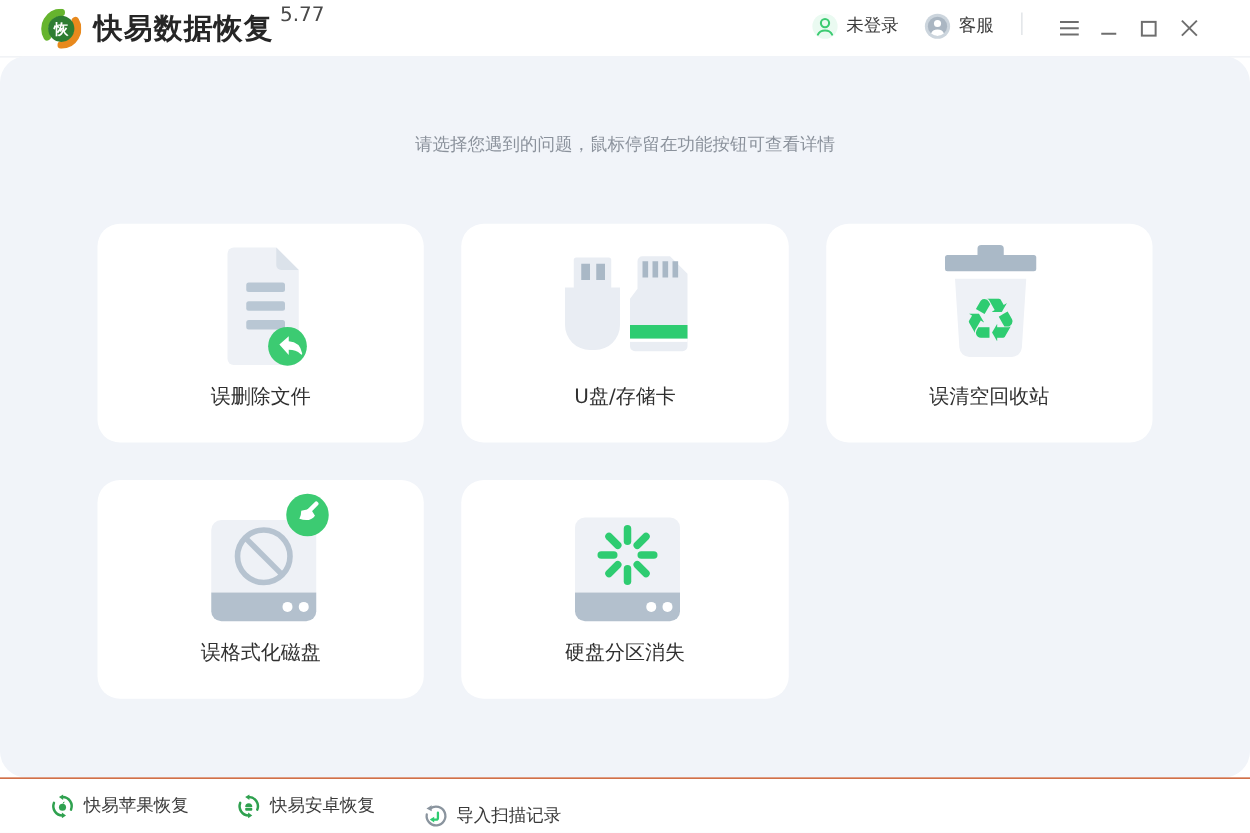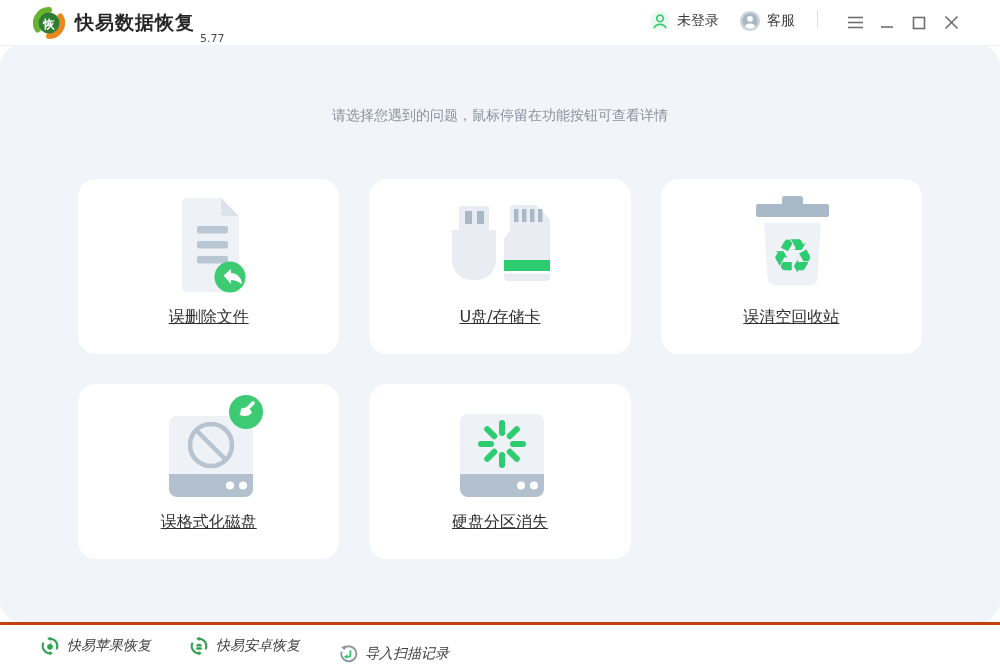--- a/index.html
+++ b/index.html
@@ -3,42 +3,42 @@
 <meta charset="utf-8">
 <style>
   html,body{margin:0;padding:0;width:1000px;height:666px;overflow:hidden;
     font-family:"DejaVu Sans","Liberation Sans",sans-serif;background:#fff;}
   .window{position:relative;width:1000px;height:666px;background:#fff;}
 
   
   .titlebar{position:absolute;top:0;left:0;right:0;height:45px;background:#fff;
     border-bottom:1px solid #edf0f4;display:flex;align-items:center;}
   .logo{margin-left:33px;width:32px;height:32px;flex:0 0 auto;}
-  .app-title{margin-left:10px;font-size:19px;font-weight:700;color:#262626;letter-spacing:1px;}
-  .app-version{margin-left:5px;font-size:11px;color:#4a4a4a;align-self:flex-end;margin-bottom:0;}
+  .app-title{margin-left:10px;font-size:23px;font-weight:700;color:#262626;letter-spacing:1px;}
+  .app-version{margin-left:5px;font-size:16px;color:#4a4a4a;align-self:flex-end;margin-bottom:24px;}
   .tb-right{margin-left:auto;display:flex;align-items:flex-start;margin-right:36px;}
   .tb-item{display:flex;align-items:center;gap:6px;font-size:14px;color:#3c3c3c;cursor:pointer;}
   .tb-item + .tb-item{margin-left:20px;}
   .tb-sep{width:1px;height:18px;background:#dcdfe3;margin:0 18px 0 22px;}
   .win-btn{width:26px;height:26px;display:flex;align-items:center;justify-content:center;
     margin-left:6px;cursor:pointer;}
 
   
   .main{position:absolute;top:45px;left:0;right:0;bottom:44px;background:#f1f4f9;border-radius:21px;}
   .hint{padding-top:62px;text-align:center;font-size:14px;color:#8b929c;height:20px;}
   .cards{margin:52px 78px 0 78px;display:grid;grid-template-columns:repeat(3,1fr);
     grid-auto-rows:175px;gap:30px;}
   .card{background:#fff;border-radius:18px;display:flex;flex-direction:column;
     align-items:center;cursor:pointer;}
   .card svg{margin-top:10px;}
-  .card-label{margin-top:6px;font-size:16px;color:#303030;text-decoration:underline;}
+  .card-label{margin-top:6px;font-size:16px;color:#303030;}
 
   
   .footer{position:absolute;left:0;right:0;bottom:0;height:44px;background:#fff;
-    border-top:3px solid #c2410c;display:flex;align-items:center;padding:0 40px;box-sizing:border-box;font-style:italic;}
+    border-top:1px solid #c2410c;display:flex;align-items:center;padding:0 40px;box-sizing:border-box;}
   .f-item{display:flex;align-items:center;gap:7px;font-size:14px;color:#3a3a3a;cursor:pointer;}
   .f-item + .f-item{margin-left:38px;}
   .f-right{margin-left:auto;margin-top:16px;}
 </style>
 </head>
 <body>
 
 <div class="window">
 
   <div class="titlebar">

